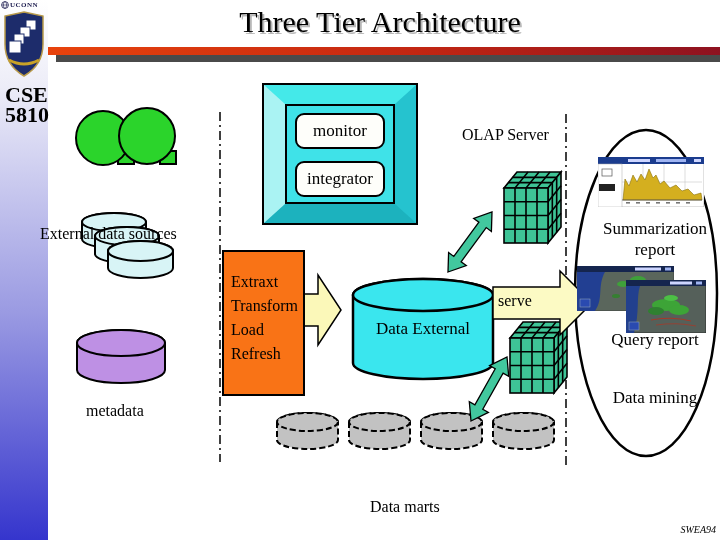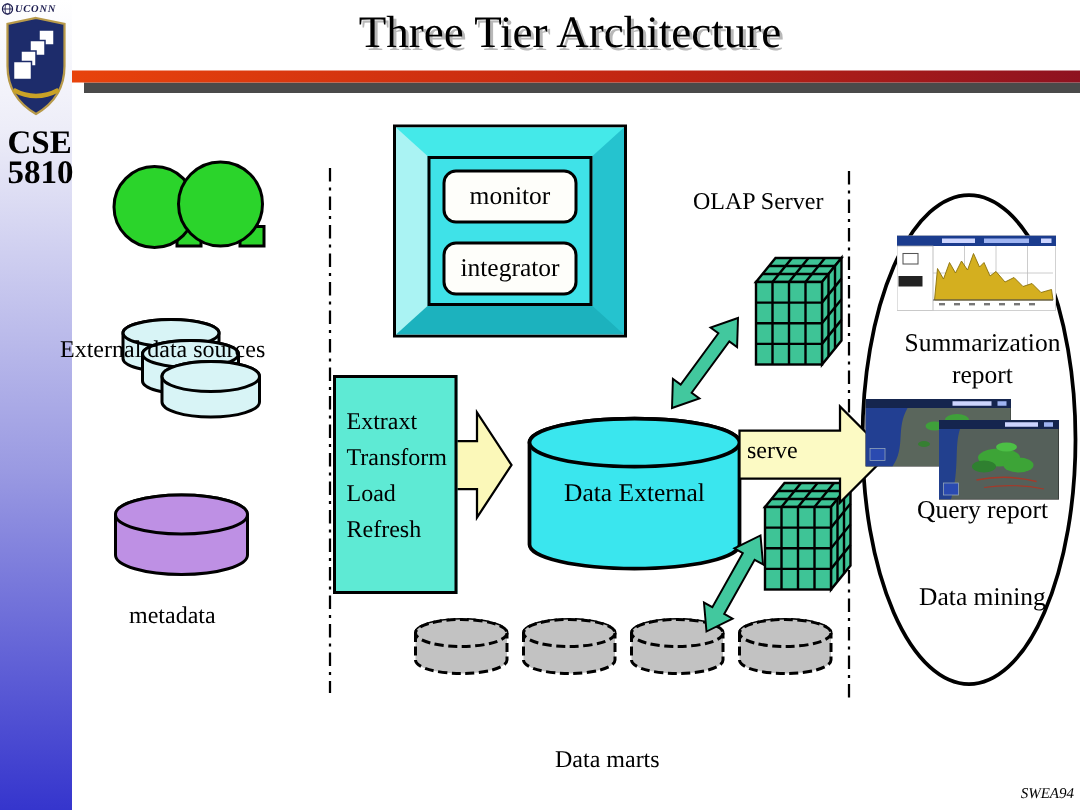--- a/index.html
+++ b/index.html
@@ -4,33 +4,33 @@
 <style>
   html,body{margin:0;padding:0;background:#888;}
   #slide{position:relative;width:720px;height:540px;background:#ffffff;overflow:hidden;
          font-family:"Liberation Serif","DejaVu Serif",serif;color:#000;}
   .abs{position:absolute;}
   
   #sidebar{left:0;top:0;width:48px;height:540px;
     background:linear-gradient(180deg,#ffffff 0%,#ededf8 16%,#9a9ae2 58%,#3535cd 100%);}
   
   #uconn-word{left:1px;top:1px;width:60px;height:9px;font-size:7px;font-weight:bold;
-    color:#1b1b4e;letter-spacing:.5px;display:flex;align-items:center;gap:1px;font-style:italic;}
+    color:#1b1b4e;letter-spacing:.5px;display:flex;gap:1px;}
   
   #title{left:100px;top:5px;width:560px;text-align:center;font-size:30px;
     text-shadow:2px 2px 0 #b8b8b8;white-space:nowrap;}
   #rule-red{left:48px;top:47px;width:672px;height:8px;
     background:linear-gradient(90deg,#e8430c 0%,#c22612 55%,#8e1220 100%);}
   #rule-shadow{left:56px;top:55px;width:664px;height:7px;background:#4a4a4a;}
   
   #course{left:5px;top:85px;width:42px;font-size:22px;font-weight:bold;line-height:20px;}
   
   .lbl{font-size:16px;line-height:19px;white-space:nowrap;}
   
-  #etl-box{left:222px;top:250px;width:72px;height:124px;background:#5eead4;
+  #etl-box{left:222px;top:250px;width:72px;height:124px;background:#f97316;
     border:2px solid #000;font-size:16px;line-height:24px;padding:18px 0 0 7px;}
   
   #frame{left:262px;top:83px;width:152px;height:138px;border:2px solid #000;}
   #frame .bevel{width:100%;height:100%;box-sizing:border-box;
     border-style:solid;border-width:19px 21px 19px 21px;
     border-top-color:#44e9e9;border-right-color:#25c3cf;
     border-bottom-color:#1cb2be;border-left-color:#aaf3f3;}
   #frame .panel{width:100%;height:100%;box-sizing:border-box;border:2px solid #000;
     background:#3fe2e8;display:flex;flex-direction:column;align-items:center;
     justify-content:flex-start;padding-top:7px;gap:12px;}

